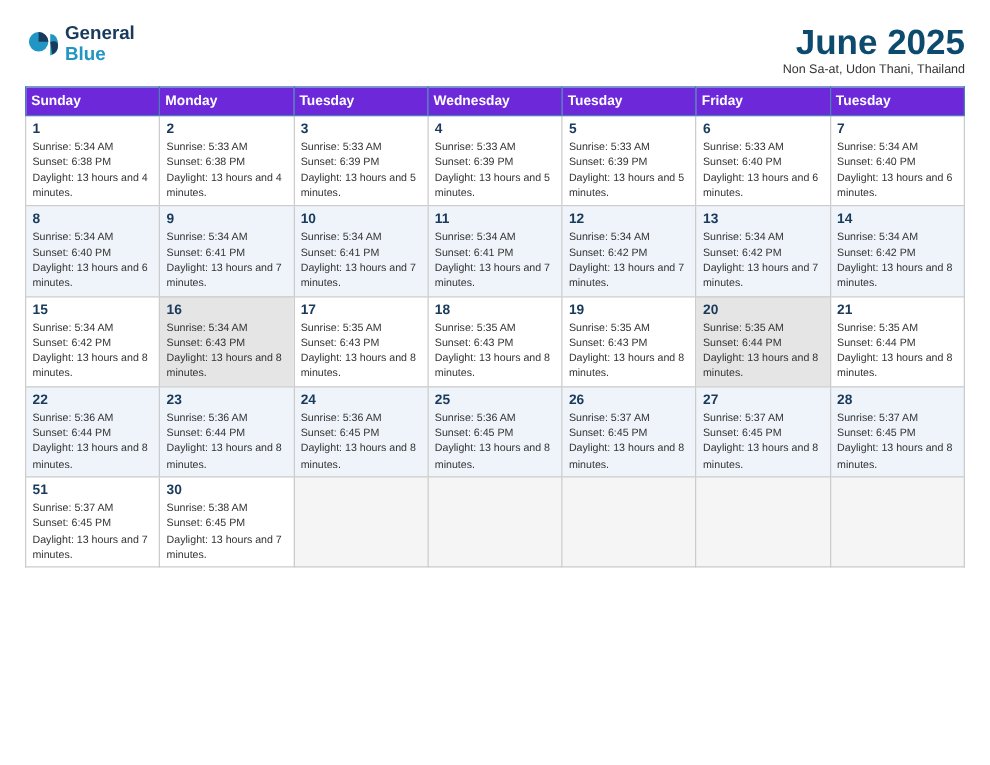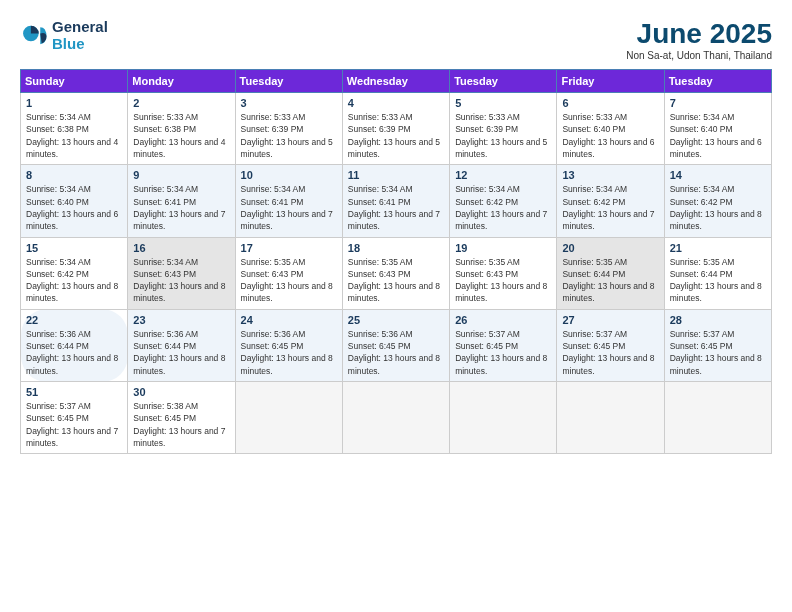--- a/index.html
+++ b/index.html
@@ -212,21 +212,21 @@
           <td style="background: #e5e5e5;">
         <span class="day-num">20</span>
         <div class="day-detail">Sunrise: 5:35 AM<br>Sunset: 6:44 PM<br>Daylight: 13 hours and 8 minutes.</div>
       </td>
           <td style="background: rgb(255, 255, 255);">
         <span class="day-num">21</span>
         <div class="day-detail">Sunrise: 5:35 AM<br>Sunset: 6:44 PM<br>Daylight: 13 hours and 8 minutes.</div>
       </td>
         </tr>
         <tr>
-          <td style="background: rgb(238, 244, 250); border-radius: 26px;">
+          <td style="background: rgb(238, 244, 250);">
         <span class="day-num">22</span>
         <div class="day-detail">Sunrise: 5:36 AM<br>Sunset: 6:44 PM<br>Daylight: 13 hours and 8 minutes.</div>
       </td>
           <td style="background: rgb(238, 244, 250);">
         <span class="day-num">23</span>
         <div class="day-detail">Sunrise: 5:36 AM<br>Sunset: 6:44 PM<br>Daylight: 13 hours and 8 minutes.</div>
       </td>
           <td style="background: rgb(238, 244, 250);">
         <span class="day-num">24</span>
         <div class="day-detail">Sunrise: 5:36 AM<br>Sunset: 6:45 PM<br>Daylight: 13 hours and 8 minutes.</div>

